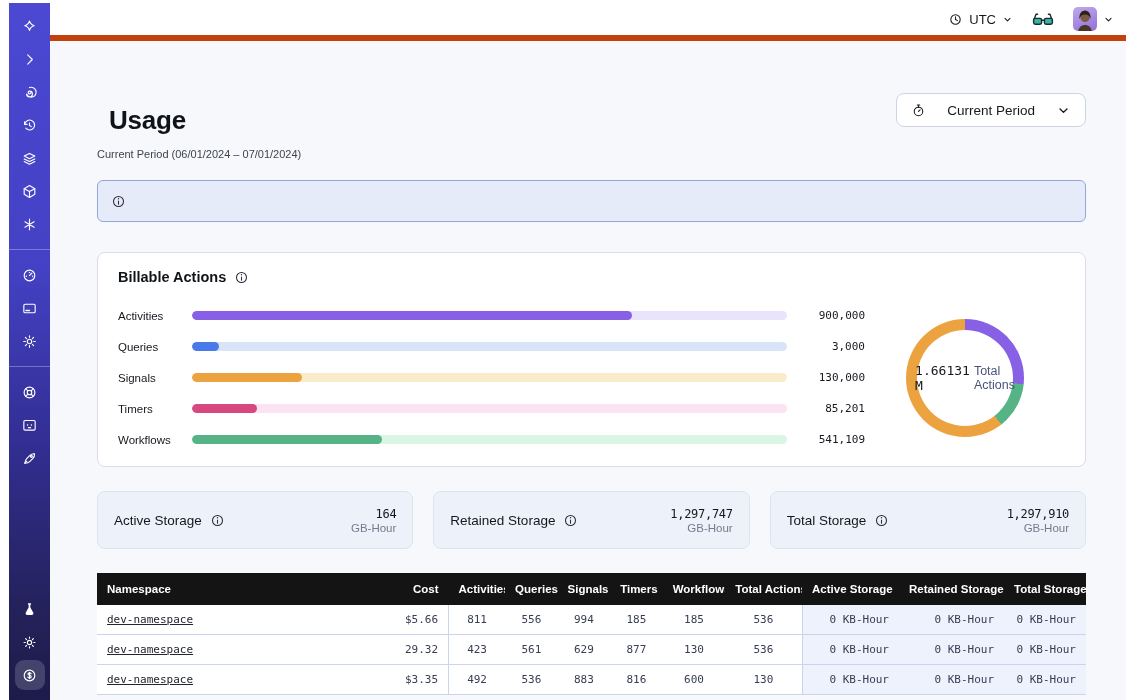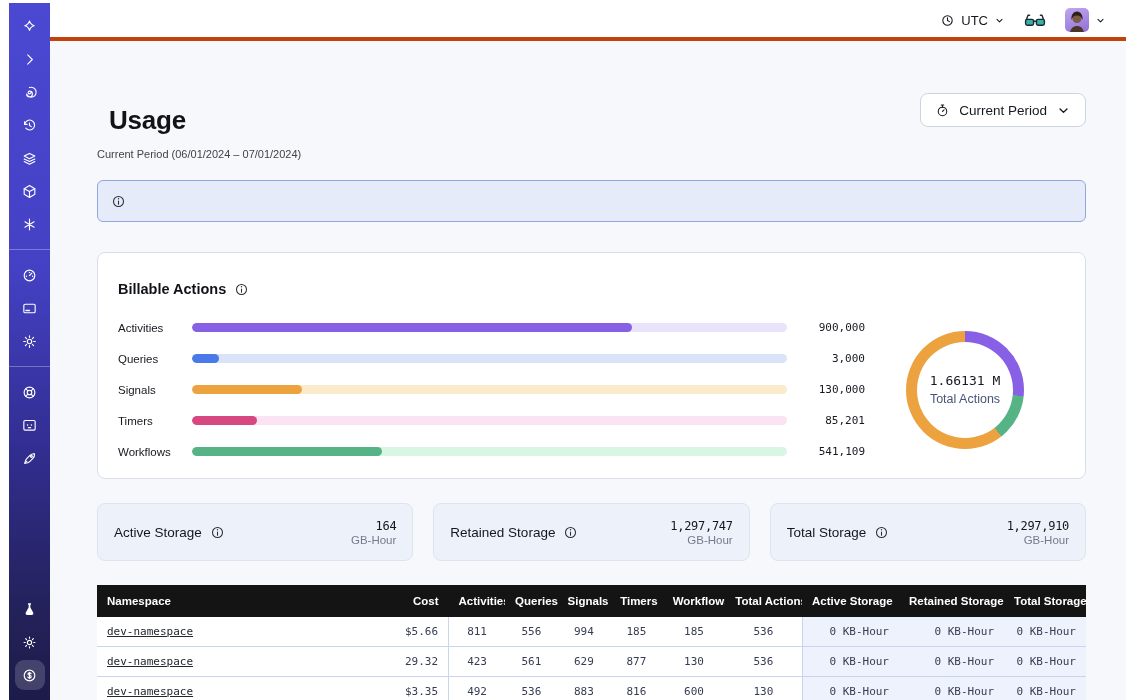--- a/index.html
+++ b/index.html
@@ -19,66 +19,66 @@
   }
   .sb-item { width:30px; height:30px; display:flex; align-items:center; justify-content:center;
              color:#fff; border-radius:9px; cursor:pointer; flex:0 0 auto; }
   .sb-item svg { width:17px; height:17px; }
   .sb-item.active { background:rgba(255,255,255,.17); }
   .sb-divider { width:41px; height:1px; background:rgba(255,255,255,.3); margin:7px 0; flex:0 0 auto; }
   .sb-spacer { flex:1; }
 
   
   .main { flex:1; min-width:0; display:flex; flex-direction:column; background:#f7f8fb; }
-  .topbar { flex:0 0 38px; height:38px; background:#fff; border-bottom:4px solid #c2410c;
-            display:flex; align-items:center; justify-content:flex-end; gap:18px; padding:0 20px; }
+  .topbar { flex:0 0 38px; height:38px; background:#fff; border-bottom:6px solid #c2410c;
+            display:flex; align-items:center; justify-content:flex-end; gap:18px; padding:0 12px; }
   .tz { display:flex; align-items:center; gap:6px; font-size:13px; font-weight:500; color:#15181e; cursor:pointer; }
   .tz svg.clk { width:15px; height:15px; }
   .chev { width:11px; height:11px; color:#15181e; }
   .glasses-btn { display:flex; align-items:center; cursor:pointer; }
   .glasses-btn svg { width:24px; height:18px; }
   .account { display:flex; align-items:center; gap:6px; cursor:pointer; }
   .avatar { width:24px; height:24px; border-radius:5px; overflow:hidden; position:relative;
             background:linear-gradient(160deg,#c0a8ee 0%,#8f6fd8 100%); }
   .avatar svg { position:absolute; inset:0; width:100%; height:100%; }
 
   .content { flex:1; padding:0 40px 0 47px; overflow:hidden; }
 
   .page-header { margin-top:52px; display:flex; justify-content:space-between; align-items:flex-start; }
   .page-title { font-size:26px; font-weight:600; color:#101318; margin:12px; letter-spacing:-.2px; }
   .page-subtitle { margin-top:7px; font-size:11px; color:#3e434e; }
-  .period-btn { display:flex; align-items:center; gap:9px; background:#fff; border:1px solid #ccd4e3;
+  .period-btn { display:flex; align-items:center; gap:21px; background:#fff; border:1px solid #ccd4e3;
                 border-radius:8px; height:34px; padding:0 14px; font-size:13.5px; font-weight:500;
                 color:#15181e; cursor:pointer; }
   .period-btn svg { width:15px; height:15px; }
 
   .banner { margin-top:20px; background:#e6ebf9; border:1px solid #94a6de; border-radius:6px;
             height:42px; display:flex; align-items:center; gap:9px; padding:0 13px;
             font-size:12.5px; color:#1d2129; }
   .info-ic { width:15px; height:15px; color:#2a2e38; flex:0 0 auto; }
 
-  .card { margin-top:30px; background:#fff; border:1px solid #d9dee9; border-radius:8px; padding:28px 20px 20px; }
+  .card { margin-top:30px; background:#fff; border:1px solid #d9dee9; border-radius:8px; padding:16px 20px 20px; }
   .card-title { display:flex; align-items:center; gap:8px; font-size:14.5px; font-weight:700; color:#101318; }
   .tabs { display:inline-flex; margin-top:13px; border:1px solid #c6cedd; border-radius:6px; overflow:hidden; background:#fff; }
   .tab { padding:6px 14px; font-size:13px; color:#15181e; cursor:pointer; background:#fff; }
   .tab.selected { background:#b2bfdb; }
   .tab + .tab { border-left:1px solid #c6cedd; }
 
   .chart { display:flex; align-items:center; margin-top:24px; }
   .bars { flex:1; min-width:0; display:flex; flex-direction:column; gap:18px; }
   .bar-row { display:grid; grid-template-columns:62px 1fr 66px; align-items:center; column-gap:12px; }
   .bar-label { font-size:11.5px; color:#15181e; white-space:nowrap; }
   .bar-track { height:9px; border-radius:5px; position:relative; overflow:hidden; }
   .bar-fill { position:absolute; left:0; top:0; bottom:0; border-radius:5px; }
   .bar-value { font-family:"DejaVu Sans Mono", monospace; font-size:11px; color:#15181e;
                text-align:right; white-space:nowrap; }
   .donut-wrap { flex:0 0 200px; display:flex; justify-content:center; }
   .donut { width:118px; height:118px; border-radius:50%; position:relative; }
   .donut-hole { position:absolute; inset:11px; background:#fff; border-radius:50%;
-                display:flex; flex-direction:column; align-items:center; justify-content:center; gap:4px; }
+                display:flex; align-items:center; justify-content:center; gap:4px; }
   .donut-value { font-family:"DejaVu Sans Mono", monospace; font-size:13px; color:#15181e; }
   .donut-label { font-size:12.5px; color:#4a5578; }
 
   .storage-row { margin-top:24px; display:grid; grid-template-columns:1fr 1fr 1fr; gap:20px; }
   .storage-card { background:#edf1f9; border:1px solid #dde3f0; border-radius:8px; height:58px;
                   display:flex; align-items:center; justify-content:space-between; padding:0 16px; }
   .storage-label { display:flex; align-items:center; gap:8px; font-size:13.5px; font-weight:500; color:#14171d; }
   .storage-value { text-align:right; }
   .storage-num { font-family:"DejaVu Sans Mono", monospace; font-size:12px; color:#14171d; letter-spacing:-.3px; }
   .storage-unit { font-size:11.5px; color:#737b8c; margin-top:1px; }

